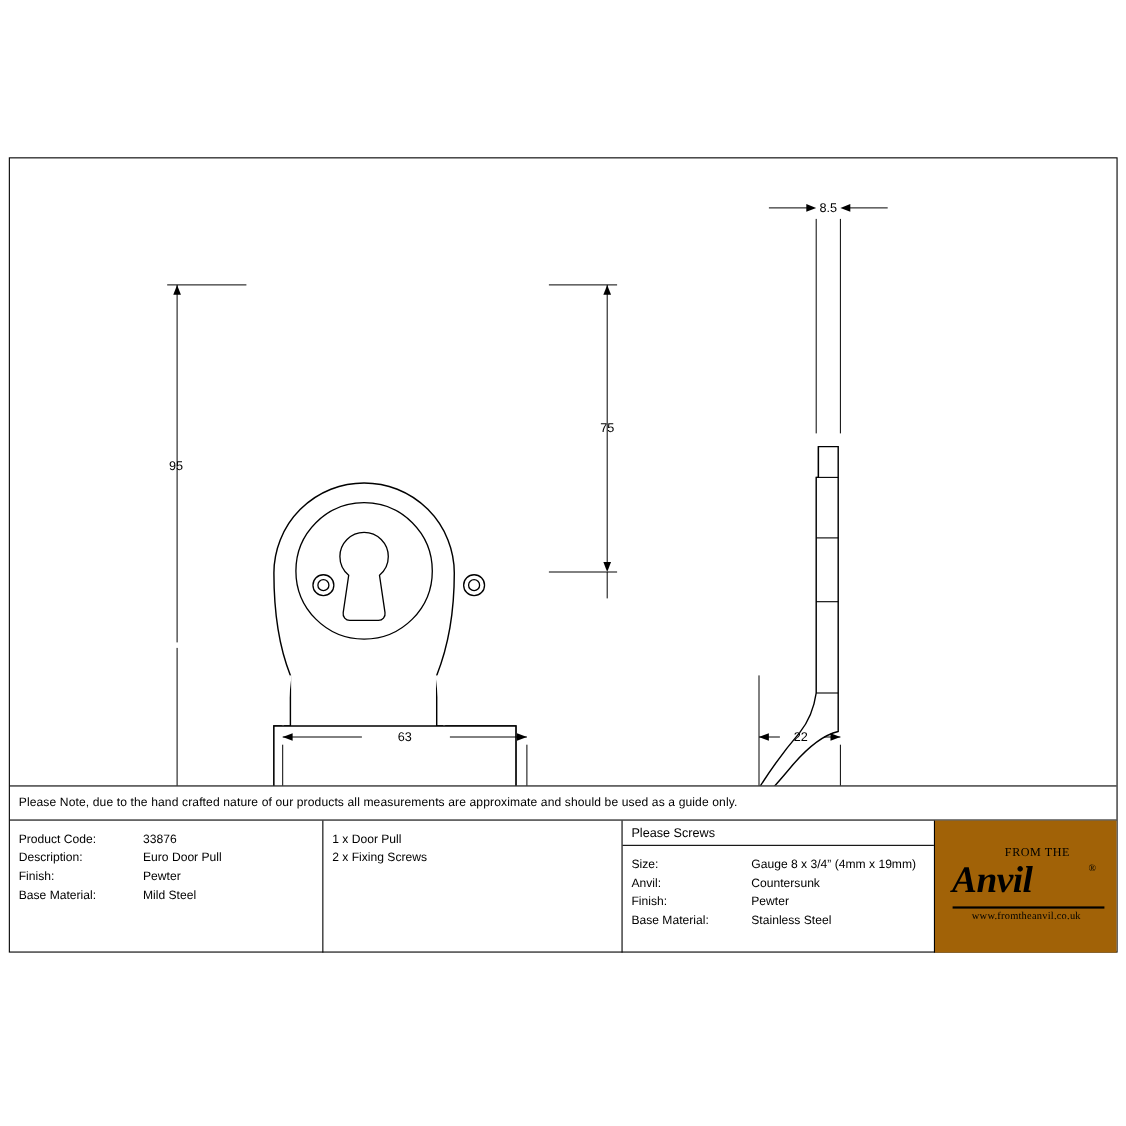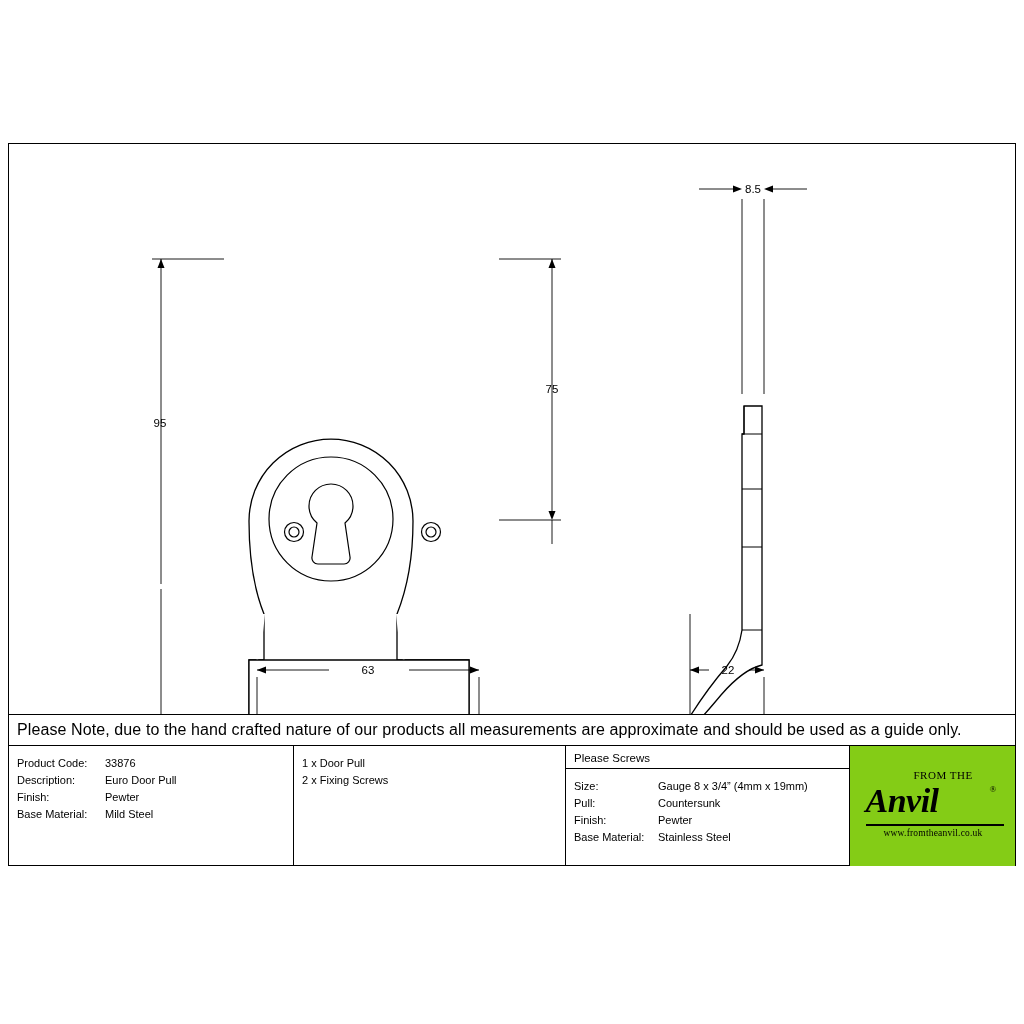--- a/index.html
+++ b/index.html
@@ -37,21 +37,21 @@
     top: 570px;
     width: 1006px;
     height: 32px;
     border-top: 1px solid #000;
     border-bottom: 1px solid #000;
     box-sizing: border-box;
     display: flex;
     align-items: center;
   }
   .note-text {
-    font-size: 16px;
+    font-size: 11px;
     padding-left: 8px;
     letter-spacing: 0.1px;
   }
   .info-row {
     position: absolute;
     left: 0;
     top: 602px;
     width: 1006px;
     height: 120px;
     display: flex;
@@ -70,32 +70,32 @@
     padding: 6px 0 0 8px;
     height: 23px;
     box-sizing: border-box;
     border-bottom: 1px solid #000;
   }
   .col-body {
     padding: 9px 0 0 8px;
     font-size: 11px;
     line-height: 17px;
   }
-  .kv { display: flex; }
+  .kv { display: flex; gap: 25px; }
   .kv .k { width: 88px; }
   .kv .v { }
   .fix .k { width: 84px; }
   .pack-line { line-height: 17px; font-size: 11px; }
 
   
   .logo-box {
     position: absolute;
     left: 0; top: 0;
     width: 165px; height: 120px;
-    background: #84cc16;
+    background: #a16207;
     display: flex;
     align-items: center;
     justify-content: center;
   }
   .logo-inner {
     width: 150px;
     height: 88px;
     position: relative;
   }
   .logo-fromthe {
@@ -302,21 +302,21 @@
     </div>
 
     <div class="col col-fixing">
       <div class="col-header">Please Screws</div>
       <div class="col-body fix">
         <div class="kv fix">
           <div class="k">Size:</div>
           <div class="v">Gauge 8 x 3/4” (4mm x 19mm)</div>
         </div>
         <div class="kv fix">
-          <div class="k">Pull:</div>
+          <div class="k">Anvil:</div>
           <div class="v">Countersunk</div>
         </div>
         <div class="kv fix">
           <div class="k">Finish:</div>
           <div class="v">Pewter</div>
         </div>
         <div class="kv fix">
           <div class="k">Base Material:</div>
           <div class="v">Stainless Steel</div>
         </div>

